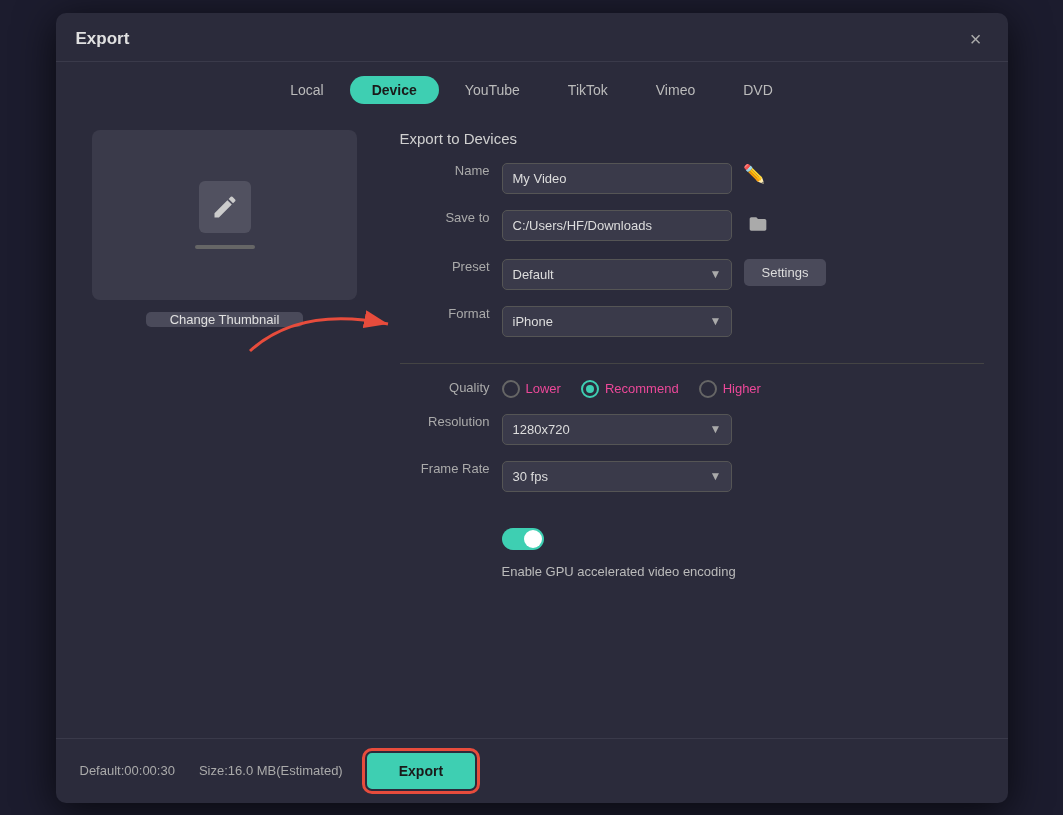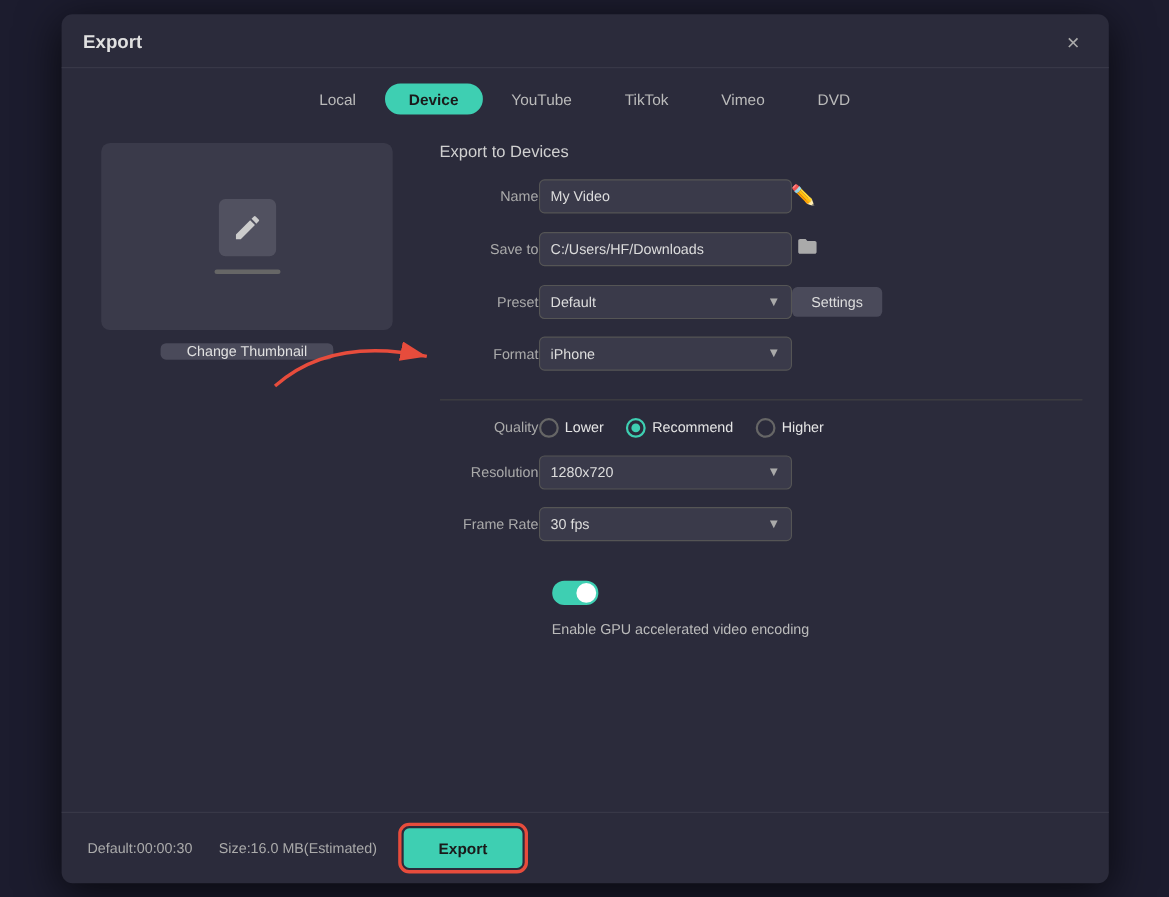--- a/index.html
+++ b/index.html
@@ -149,22 +149,23 @@
     }
 
     .section-title {
       font-size: 15px;
       color: #d0d0d0;
       margin-bottom: 16px;
     }
 
     .form-row {
       display: flex;
-      align-items: center;
+      align-items: flex-start;
       margin-bottom: 16px;
+      gap: 12px;
     }
 
     .form-label {
       width: 90px;
       font-size: 13px;
       color: #aaa;
       text-align: right;
       flex-shrink: 0;
     }
 
@@ -251,21 +252,21 @@
       align-items: center;
       gap: 20px;
     }
 
     .radio-item {
       display: flex;
       align-items: center;
       gap: 6px;
       cursor: pointer;
       font-size: 13px;
-      color: #e5e5e5;
+      color: #ec4899;
     }
 
     .radio-circle {
       width: 18px;
       height: 18px;
       border-radius: 50%;
       border: 2px solid #666;
       display: flex;
       align-items: center;
       justify-content: center;

